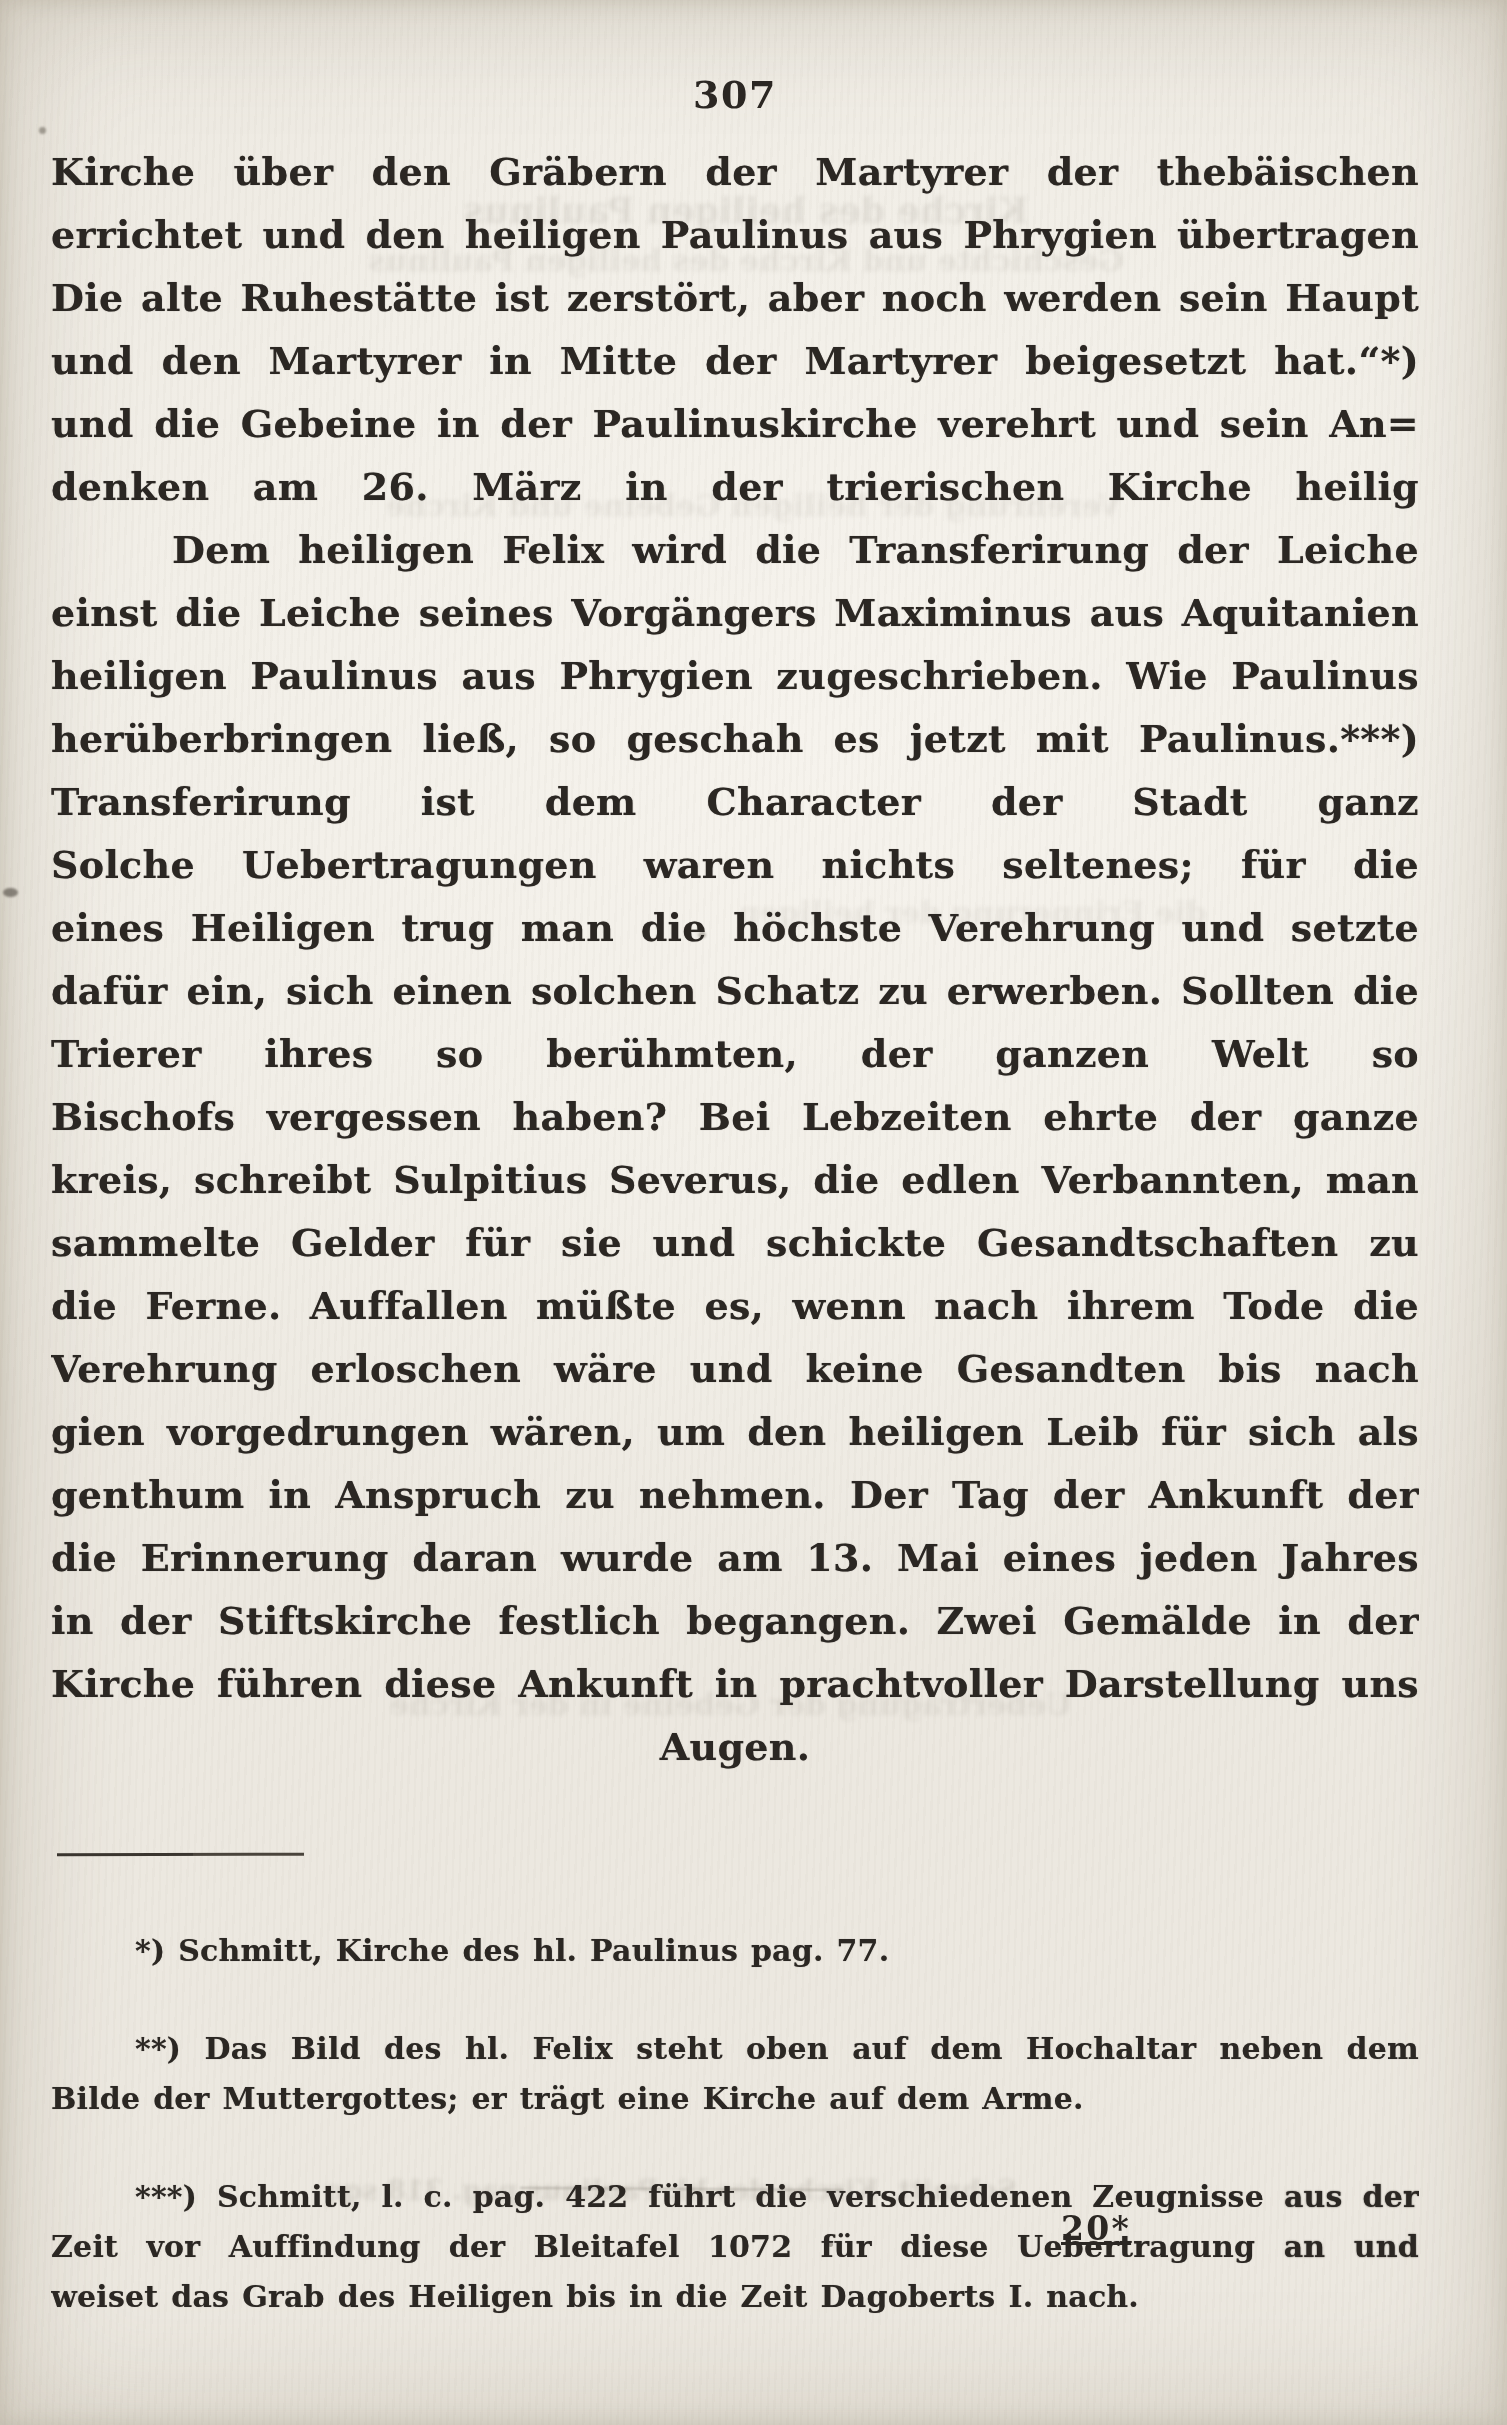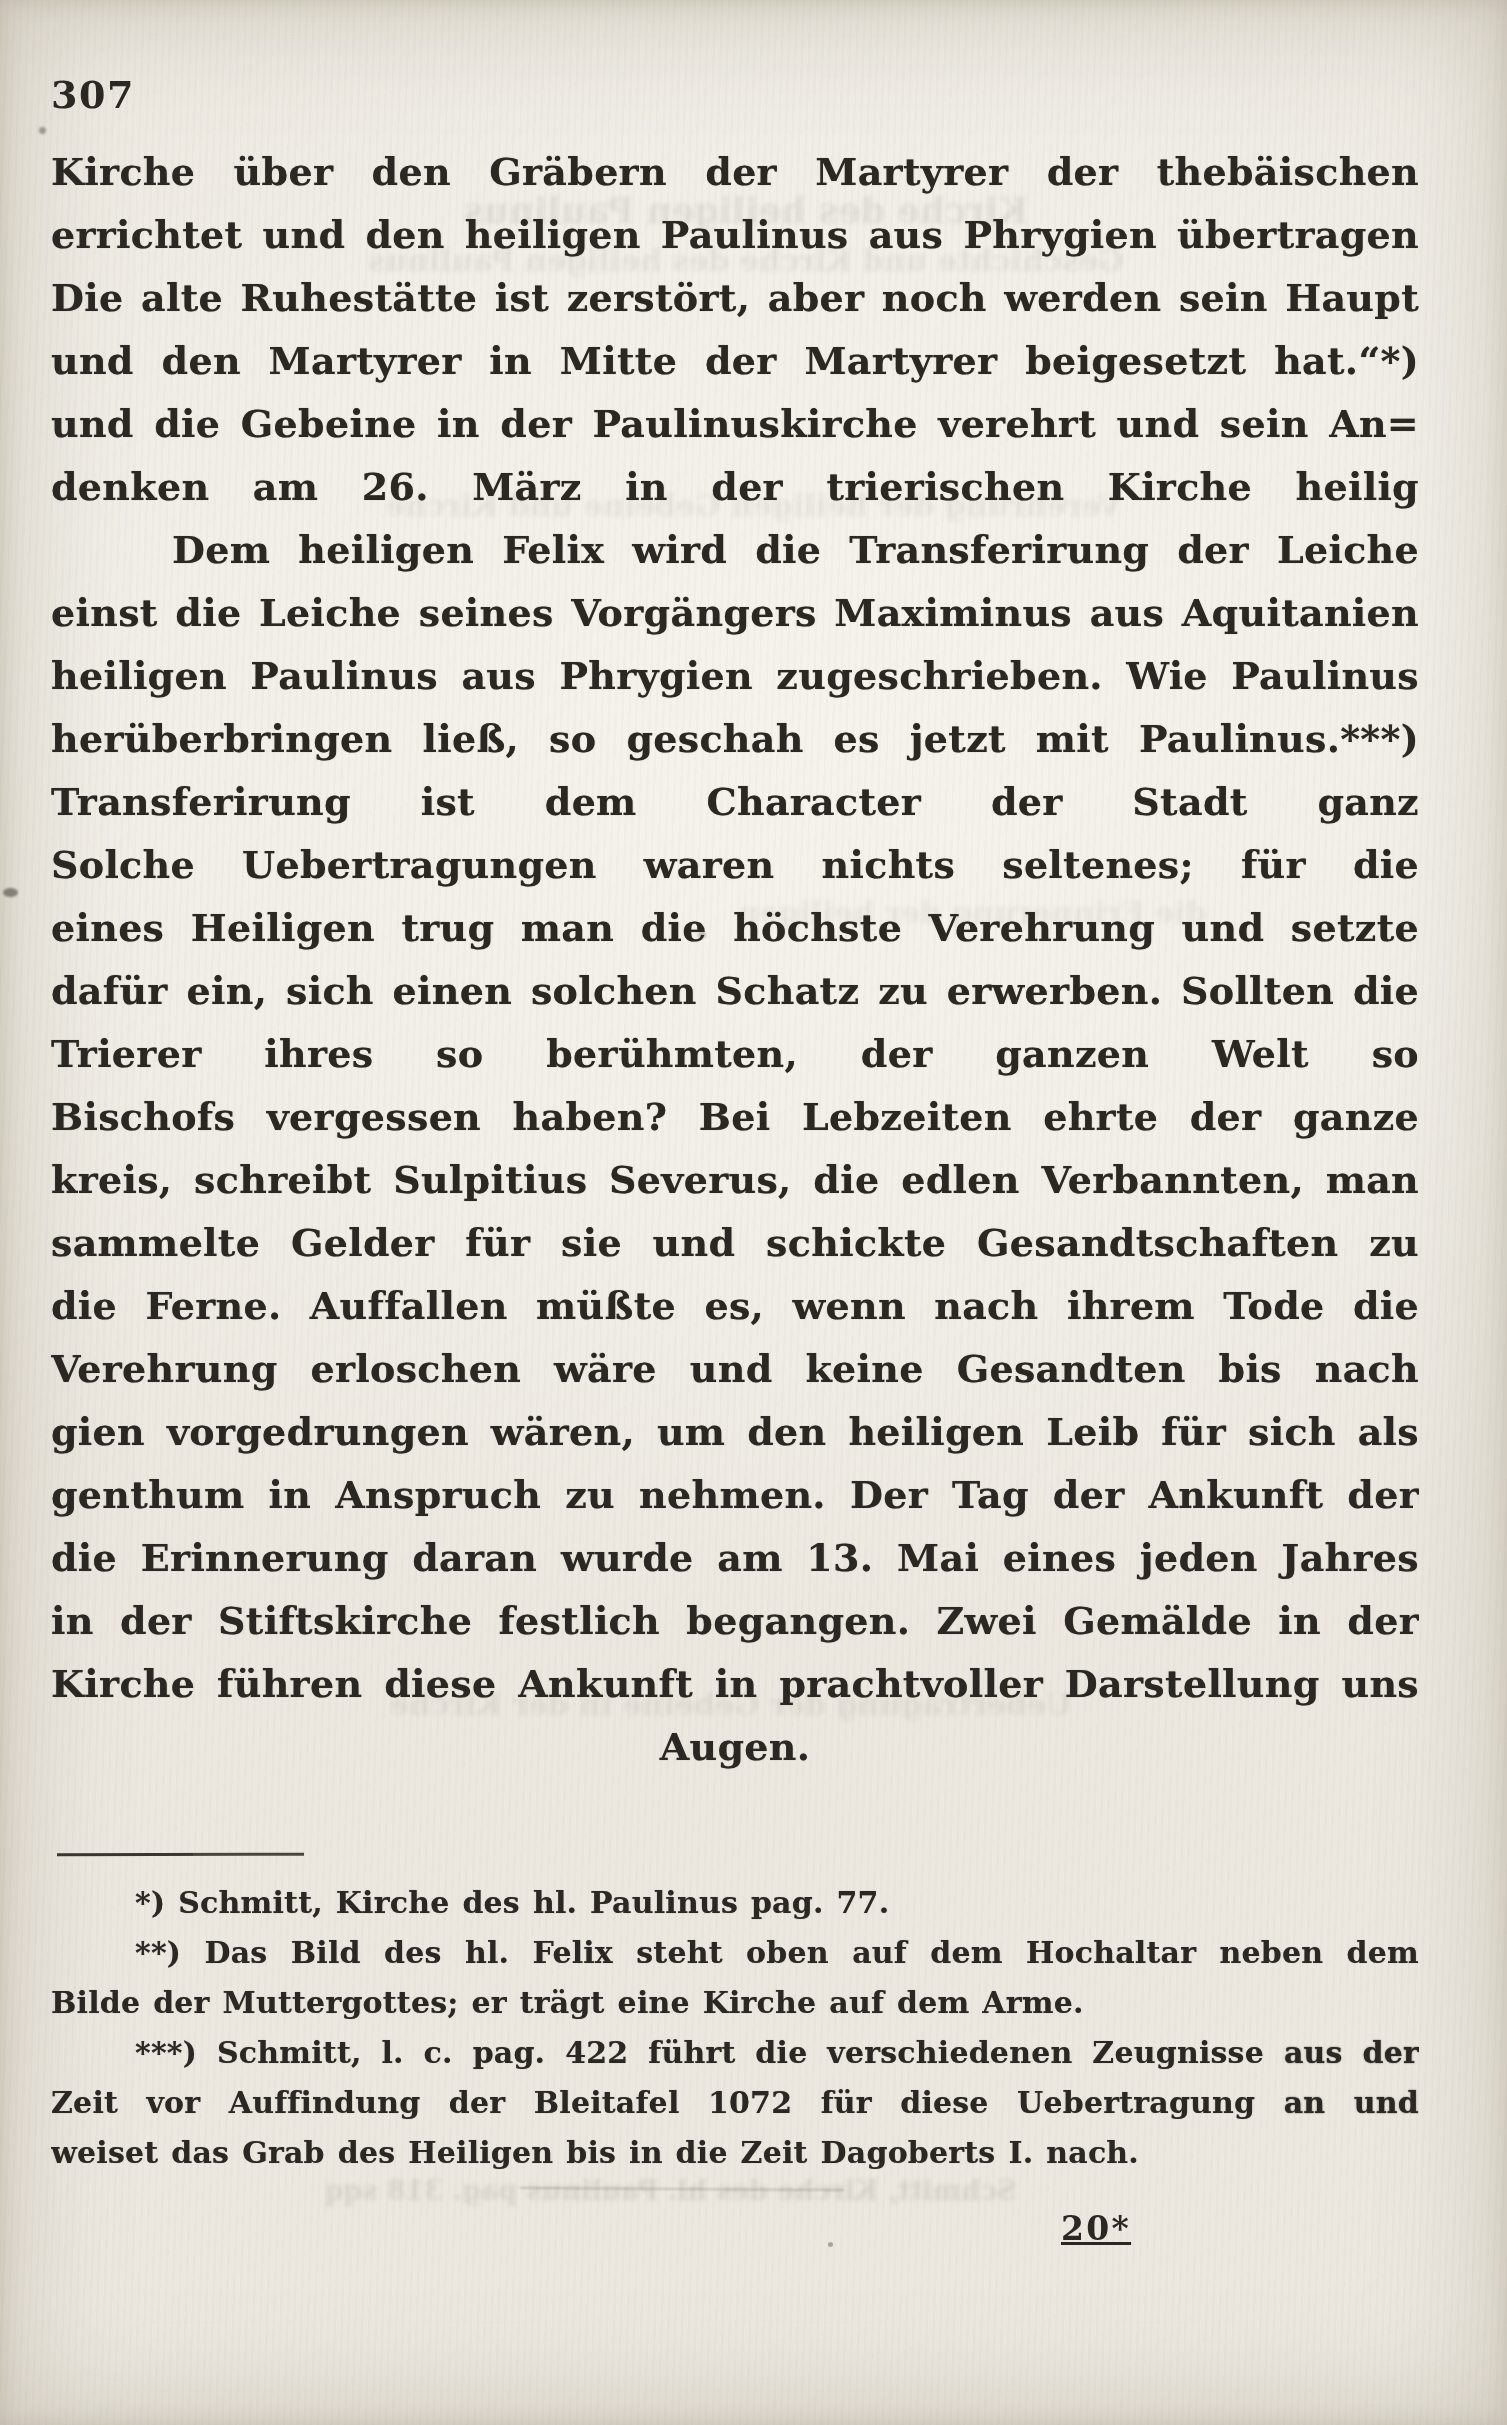--- a/index.html
+++ b/index.html
@@ -14,21 +14,21 @@
     color:#2b2723;
   }
   
   .page::before{
     content:"";position:absolute;inset:0;
     background:repeating-linear-gradient(92deg, rgba(120,110,90,.030) 0 2.3px, rgba(255,255,255,0) 2.3px 6.8px);
     pointer-events:none;
   }
   .pagenum{
     position:absolute;top:72px;left:51px;width:1368px;
-    font-size:38px;font-weight:bold;letter-spacing:1.5px;
+    text-align:center;font-size:38px;font-weight:bold;letter-spacing:1.5px;
   }
   .bodytext{position:absolute;top:140px;left:51px;width:1368px;}
   .bl{
     font-size:38px;line-height:63px;height:63px;overflow:hidden;
     font-weight:bold;letter-spacing:0.3px;word-spacing:3.8px;
     text-shadow:0 0 0.8px rgba(43,39,35,.55);
   }
   .jl{text-align:justify;text-align-last:justify;text-justify:inter-word;}
   .ind{text-indent:121px;}
   .short{text-align:center;}
@@ -37,21 +37,21 @@
     background:linear-gradient(90deg,#3a352f 0 55%,#4a443c 55% 100%);
     transform:rotate(-.12deg);
   }
   .footnotes{position:absolute;top:1878px;left:51px;width:1368px;}
   .fl{
     font-size:30px;line-height:50px;height:50px;overflow:hidden;
     font-weight:bold;letter-spacing:0.2px;word-spacing:2.3px;
     text-shadow:0 0 0.8px rgba(43,39,35,.5);
   }
   .fl.jl{text-align:justify;text-align-last:justify;}
-  .fl.ind{text-indent:84px;}
+  .fl.ind{text-indent:84px;margin-top:48px;}
   .fb{font-weight:bold;text-shadow:0 0 1.5px rgba(20,16,12,.8);}
   .sig{
     position:absolute;top:2209px;left:1061px;
     font-size:33px;font-weight:bold;letter-spacing:2.3px;text-decoration:underline;
   }
   
   .ghost{
     position:absolute;transform:scaleX(-1);
     color:#6e675c;font-weight:bold;text-align:center;
     filter:blur(2.3px);pointer-events:none;white-space:nowrap;overflow:hidden;

